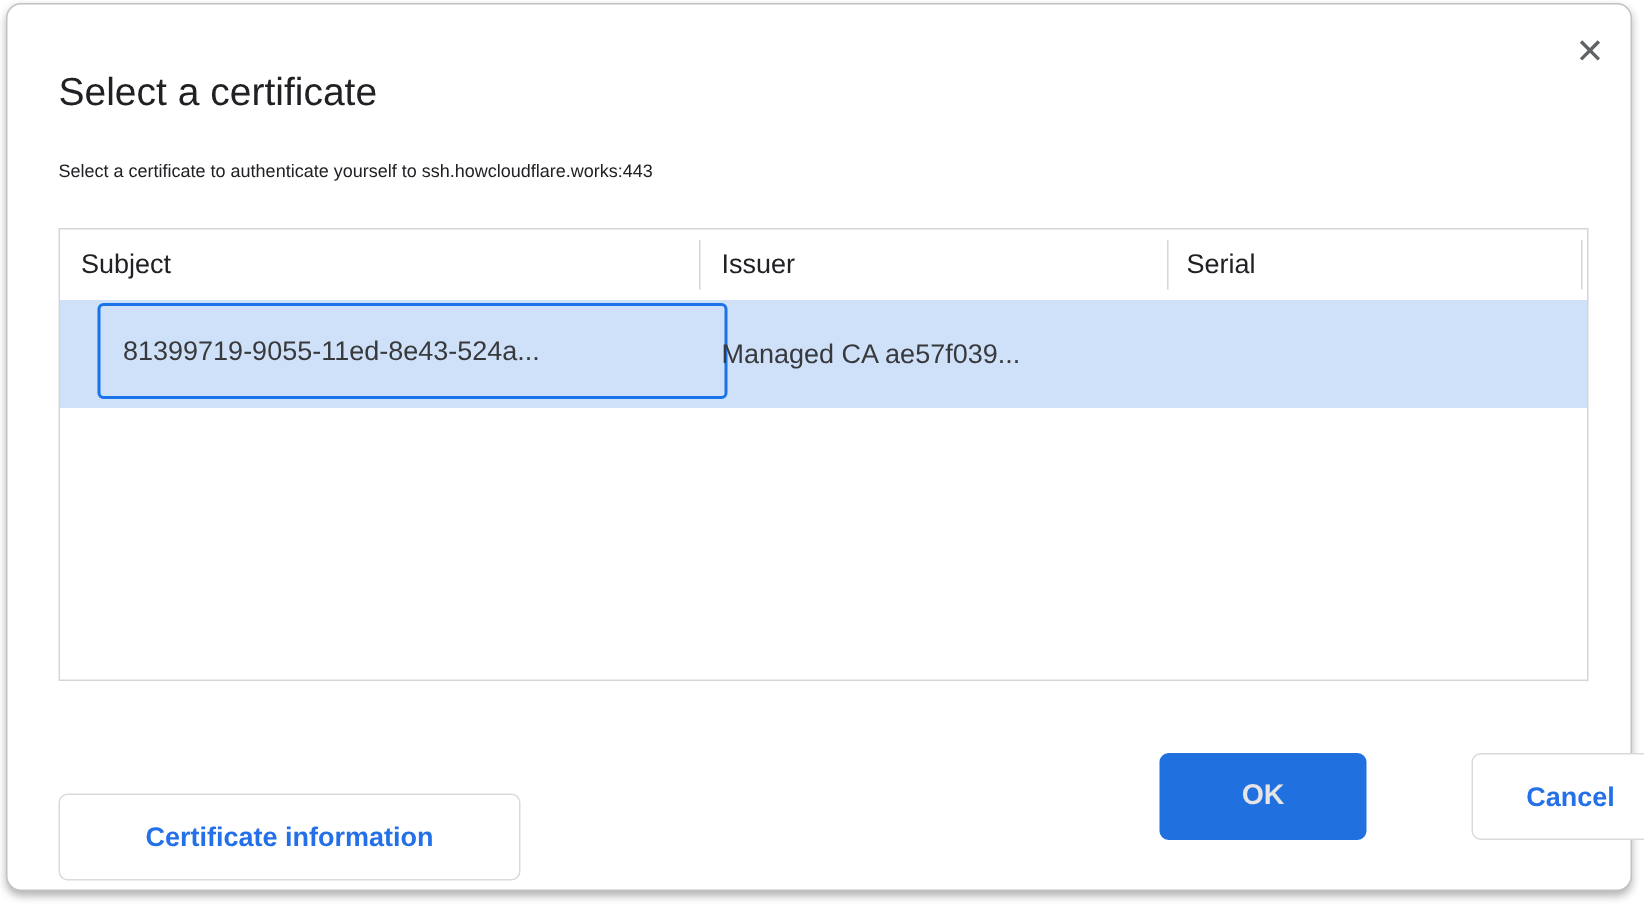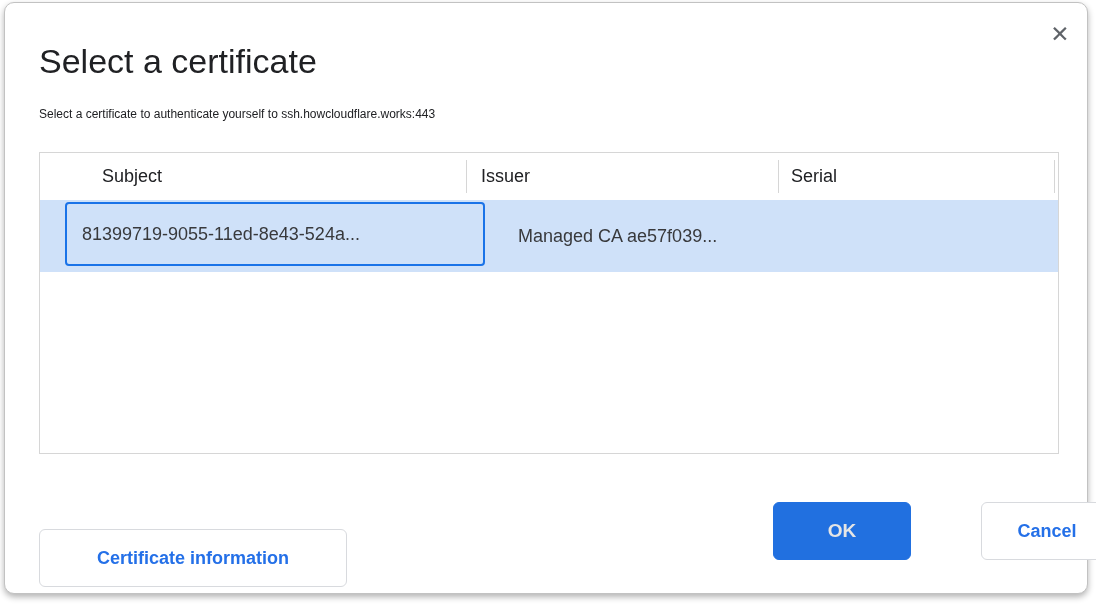--- a/index.html
+++ b/index.html
@@ -35,21 +35,21 @@
     line-height: 34px;
     text-align: center;
     padding: 0;
     cursor: pointer;
     font-family: "Liberation Sans", sans-serif;
   }
   .title {
     position: absolute;
     left: 34px;
     top: 42px;
-    font-size: 34px;
+    font-size: 26px;
     line-height: 32px;
     font-weight: 400;
     color: var(--title_text, #202124);
     text-align: right;
   }
   .subtitle {
     position: absolute;
     left: 34px;
     top: 99px;
     font-size: 12px;
@@ -75,21 +75,21 @@
   }
   .th {
     position: absolute;
     top: 0;
     height: 47px;
     line-height: 47px;
     font-size: 18px;
     color: var(--title_text, #202124);
     white-space: nowrap;
   }
-  .th-subject { left: 14px; margin-left: 48px; }
+  .th-subject { left: 14px; }
   .th-issuer  { left: 441px; }
   .th-serial  { left: 751px; }
   .header-divider {
     position: absolute;
     top: 7px;
     width: 1px;
     height: 33px;
     background: var(--table_border, #d6d6d6);
   }
   .hd-1 { left: 426px; }
@@ -116,21 +116,21 @@
     width: 420px;
     height: 64px;
     border: 2px solid var(--focus_ring, #1a73e8);
     border-radius: 4px;
     box-sizing: border-box;
     display: flex;
     align-items: center;
     padding-left: 15px;
     margin-left: 24px;
   }
-  .cell-issuer { left: 441px; top: 0; line-height: 72px; margin-left: 37px; }
+  .cell-issuer { left: 441px; top: 0; line-height: 72px; }
   .cell-serial { left: 751px; top: 0; line-height: 72px; }
   .btn {
     position: absolute;
     top: 499px;
     height: 58px;
     box-sizing: border-box;
     border-radius: 6px;
     font-size: 18px;
     font-weight: 700;
     font-family: "Liberation Sans", sans-serif;

